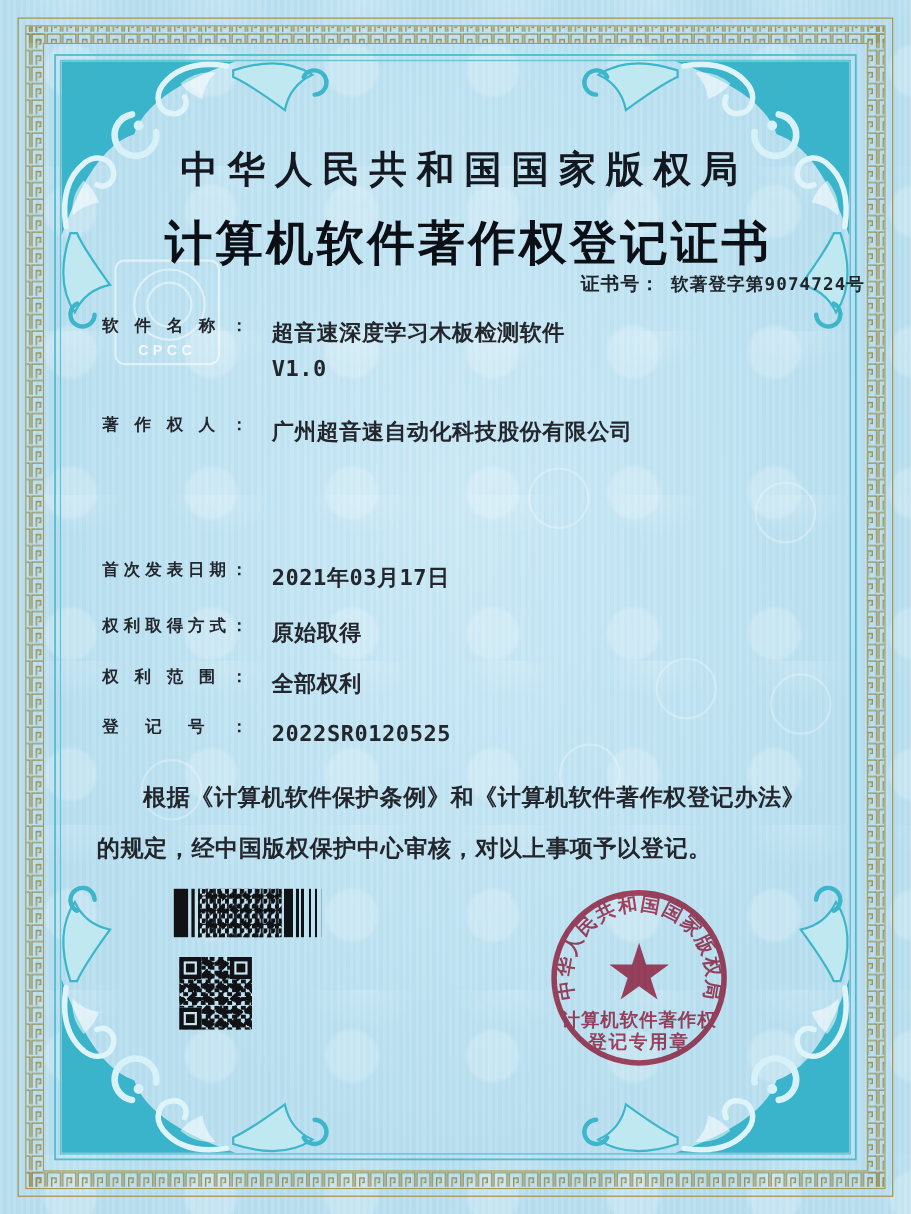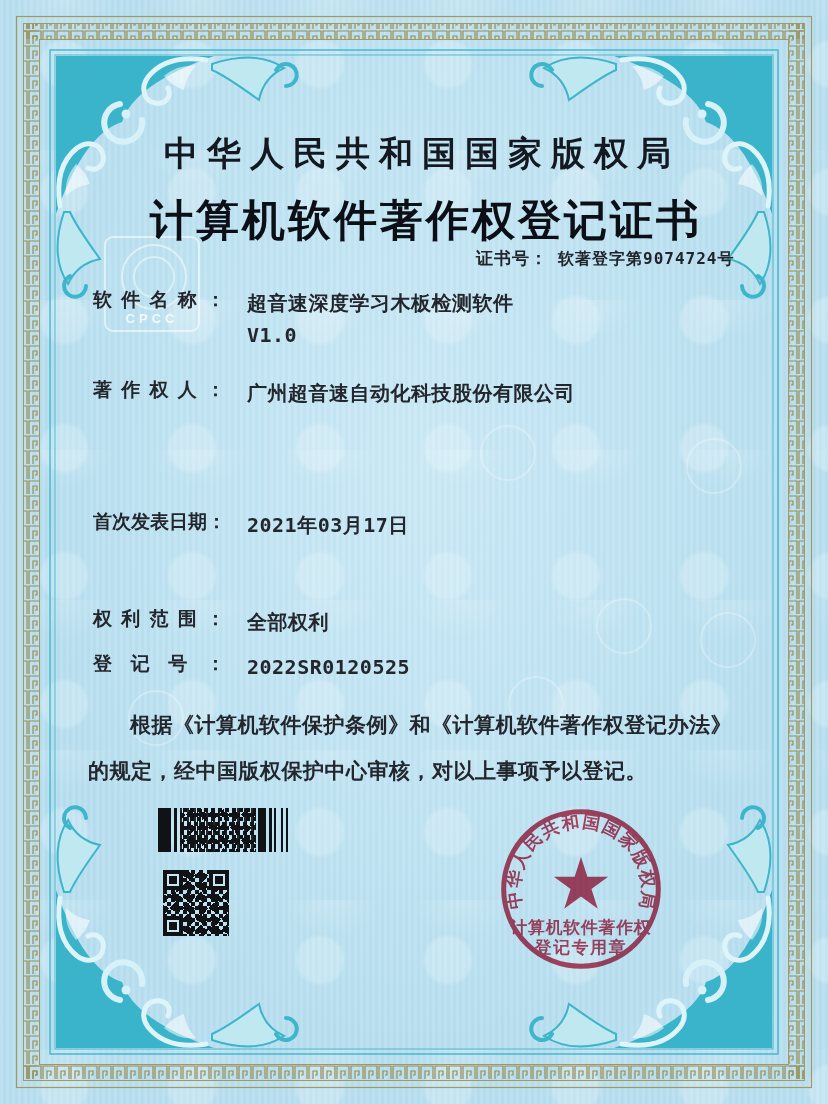--- a/index.html
+++ b/index.html
@@ -17,26 +17,26 @@
   .abs{position:absolute;}
   
   .authority{
     top:131px;left:0;width:100%;text-align:center;
     font-size:34px;font-weight:700;letter-spacing:9px;color:#141821;padding-left:16px;box-sizing:border-box;
   }
   .cert-title{
     top:192px;left:0;width:100%;text-align:center;
     font-size:43px;font-weight:700;letter-spacing:3px;color:#0c0f16;padding-left:24px;box-sizing:border-box;
   }
-  .certno{top:247px;left:476px;font-size:17px;font-weight:700;color:#20242b;letter-spacing:1px;}
+  .certno{top:247px;left:528px;font-size:17px;font-weight:700;color:#20242b;letter-spacing:1px;}
   .certno .num{margin-left:10px;font-family:"DejaVu Sans Mono","Liberation Mono",monospace;font-size:16px;}
   
   .row{left:93px;height:30px;white-space:nowrap;}
   .flabel{
-    display:inline-block;width:132px;font-size:19px;font-weight:700;color:#23262c;
+    display:inline-block;width:132px;font-size:15px;font-weight:700;color:#23262c;
     text-align:justify;text-align-last:justify;vertical-align:top;
   }
   .fvalue{
     display:inline-block;margin-left:18px;font-size:20px;font-weight:700;color:#23262c;
     vertical-align:top;letter-spacing:.5px;max-width:480px;white-space:normal;line-height:32px;
   }
   .vline{display:block;}
   .mono{font-family:"DejaVu Sans Mono","Liberation Mono",monospace;}
   
   .statement{
@@ -161,20 +161,24 @@
     </span>
   </div>
   <div class="abs row" style="top:377px">
     <span class="flabel">著作权人：</span>
     <span class="fvalue">广州超音速自动化科技股份有限公司</span>
   </div>
   <div class="abs row" style="top:509px">
     <span class="flabel">首次发表日期：</span>
     <span class="fvalue mono">2021年03月17日</span>
   </div>
+  <div class="abs row" style="top:560px">
+    <span class="flabel">权利取得方式：</span>
+    <span class="fvalue">原始取得</span>
+  </div>
   <div class="abs row" style="top:606px">
     <span class="flabel">权利范围：</span>
     <span class="fvalue">全部权利</span>
   </div>
   <div class="abs row" style="top:651px">
     <span class="flabel">登记号：</span>
     <span class="fvalue mono">2022SR0120525</span>
   </div>
 
   <div class="abs statement">根据《计算机软件保护条例》和《计算机软件著作权登记办法》的规定，经中国版权保护中心审核，对以上事项予以登记。</div>

